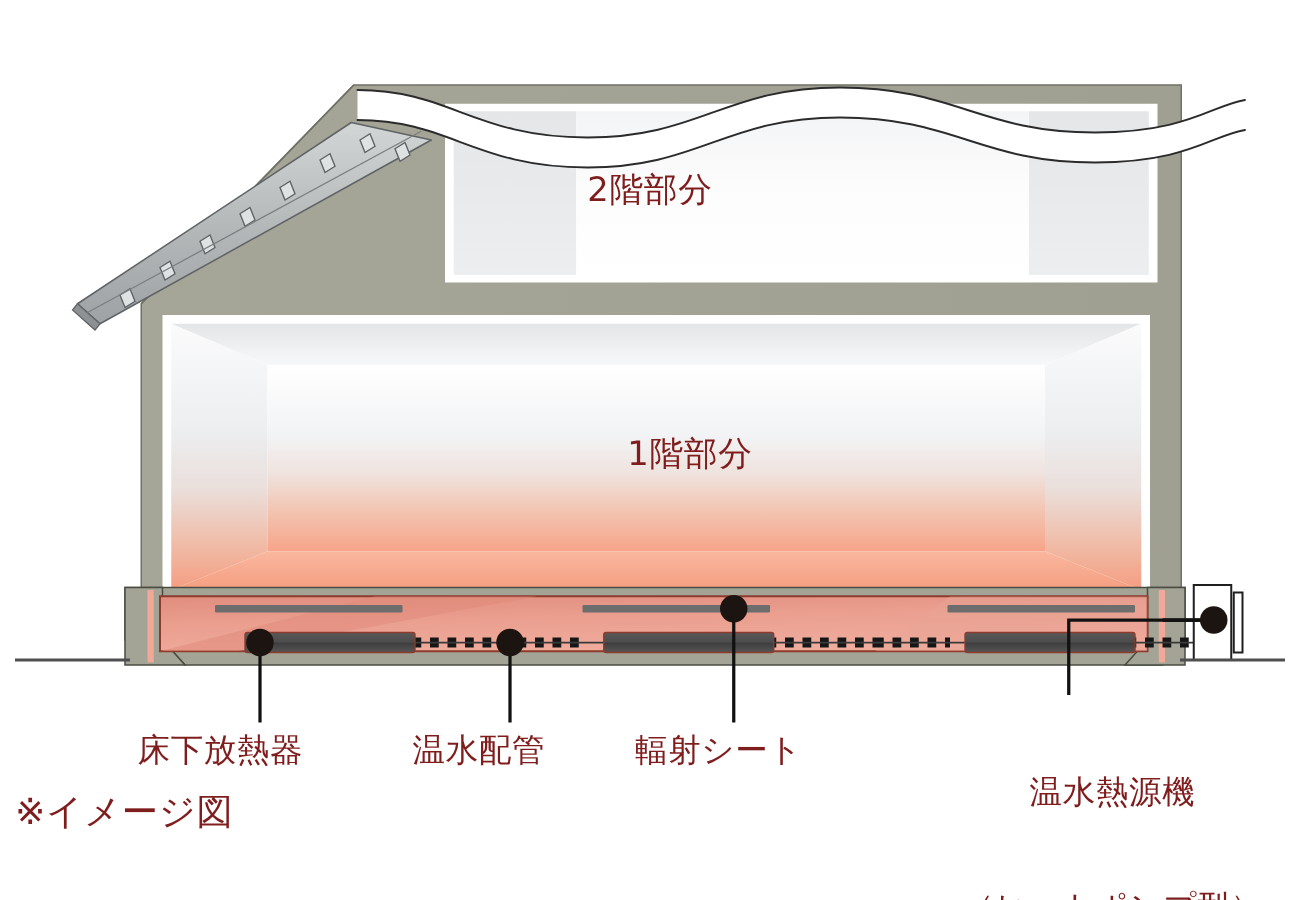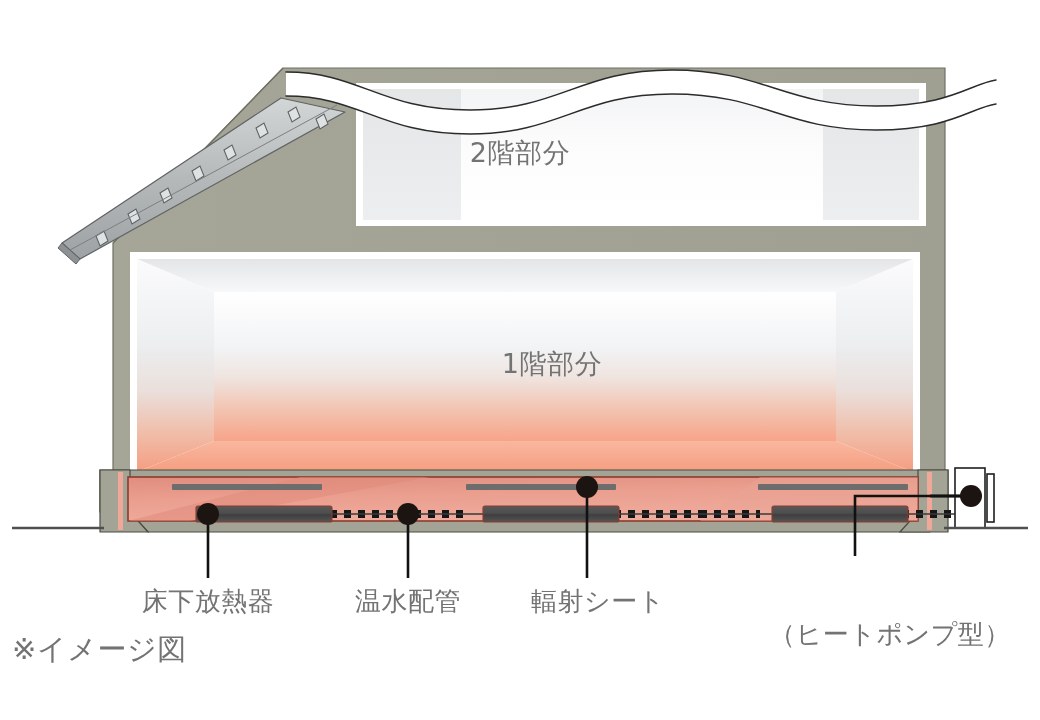--- a/index.html
+++ b/index.html
@@ -7,27 +7,27 @@
   body{
     width:1040px;height:720px;overflow:hidden;
     font-family:"Liberation Sans","DejaVu Sans",sans-serif;
     color:#1a1a1a;position:relative;
   }
   #stage{position:absolute;inset:0;width:1040px;height:720px;}
   svg#diagram{position:absolute;left:0;top:0;width:1040px;height:720px;display:block;}
   .lbl{
     position:absolute;
     font-family:"DejaVu Sans","Liberation Sans",sans-serif;
-    color:#737373;
+    color:#7f1d1d;
     white-space:pre;
     letter-spacing:0.02em;
     line-height:1.18;
   }
   .floor-label{font-size:27px;font-weight:400;text-align:center;}
-  .callout-label{font-size:26px;font-weight:400;text-align:center;}
+  .callout-label{font-size:26px;font-weight:400;}
   .note-label{font-size:29px;font-weight:400;}
 </style>
 </head>
 <body>
 
 <div id="stage">
 
   <svg id="diagram" viewBox="0 0 1040 720">
     <defs>
 
@@ -245,18 +245,19 @@
 
   <div class="lbl floor-label" style="left:52px;top:348px;width:1000px;">1階部分</div>
 
   <div class="lbl callout-label" style="left:110px;top:586px;width:196px;">床下放熱器</div>
 
   <div class="lbl callout-label" style="left:508px;top:586px;width:180px;">輻射シート</div>
 
   <div class="lbl callout-label" style="left:330px;top:586px;width:156px;">温水配管</div>
 
   <div class="lbl callout-label" style="left:740px;top:558px;width:300px;text-align:center;">
+    <div>温水熱源機</div>
     <div>（ヒートポンプ型）</div>
   </div>
 
   <div class="lbl note-label" style="left:12px;top:632px;">※イメージ図</div>
 
 </div>
 
 </body></html>

